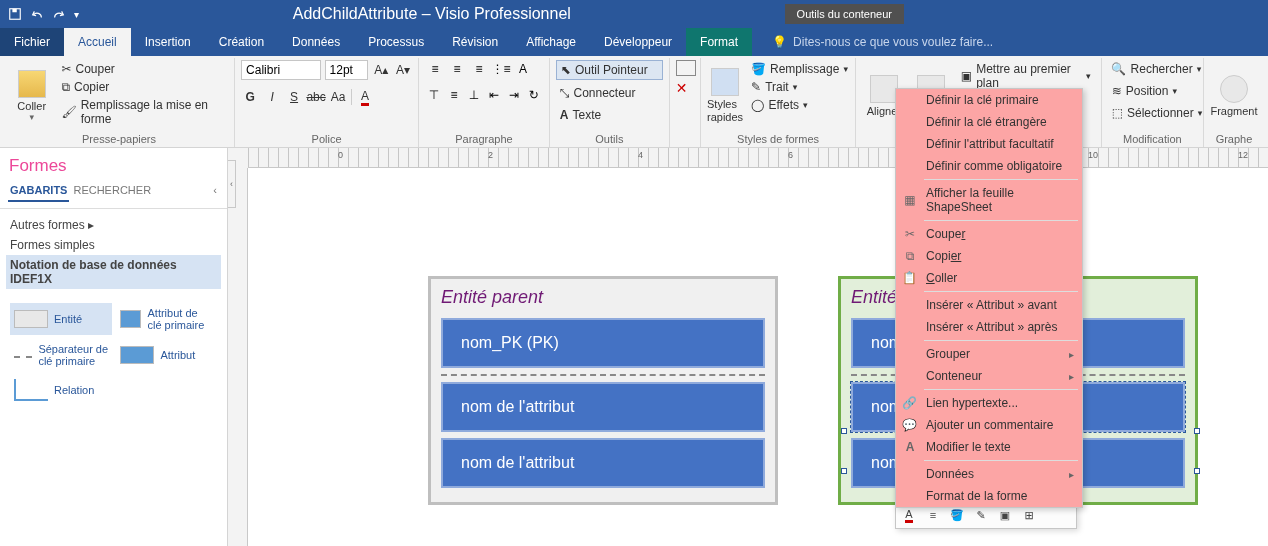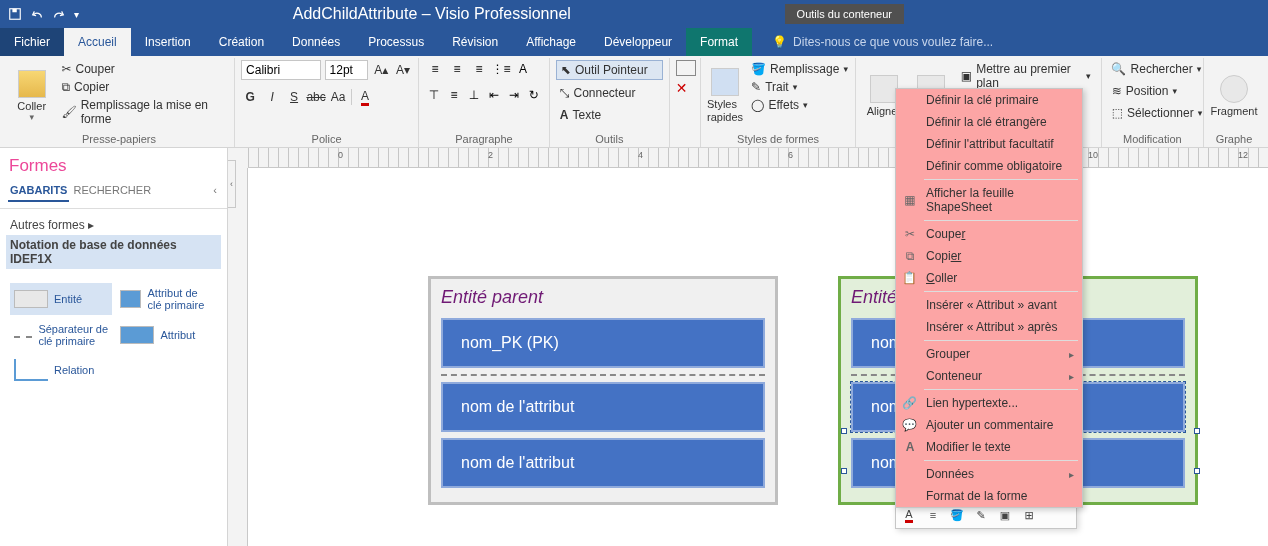--- a/index.html
+++ b/index.html
@@ -386,20 +386,21 @@
 
   <div class="shapes-pane">
     <h2>Formes</h2>
     <div class="stencil-tabs">
       <span class="active">GABARITS</span>
       <span>RECHERCHER</span>
       <span style="margin-left:auto;">‹</span>
     </div>
     <div class="stencil-list">
       <div class="stencil-item"><span>Autres formes</span> <span>▸</span></div>
+      <div class="stencil-item">Formes simples</div>
       <div class="stencil-item active">Notation de base de données IDEF1X</div>
     </div>
     <div class="shape-grid">
       <div class="shape-cell sel">
           <div class="shape-thumb"></div>
           <span class="shape-label">Entité</span>
         </div>
       <div class="shape-cell">
           <div class="shape-thumb" style="background:#5b9bd5;"></div>
           <span class="shape-label">Attribut de clé primaire</span>

